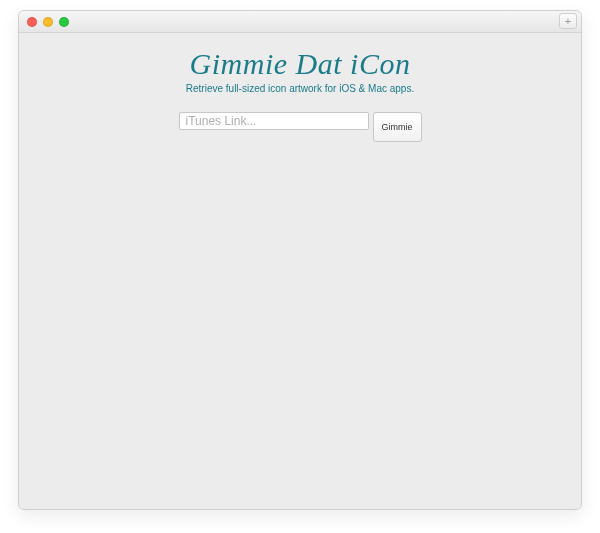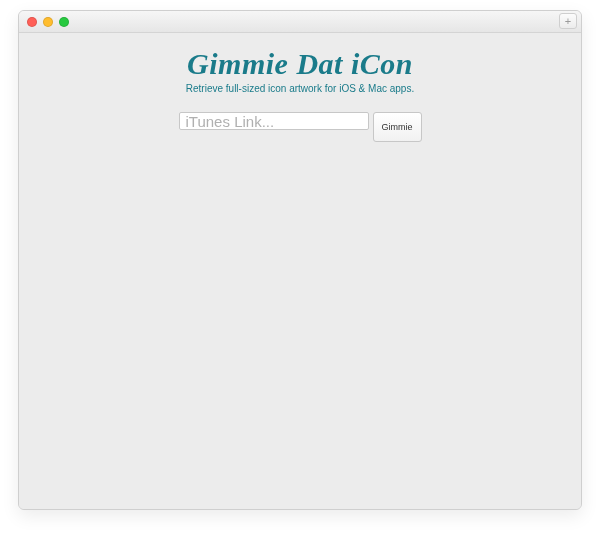--- a/index.html
+++ b/index.html
@@ -70,21 +70,21 @@
       flex: 1;
       background: #ececec;
       display: flex;
       flex-direction: column;
       align-items: center;
       padding-top: 14px;
     }
     .title {
       font-family: "Brush Script MT", "Segoe Script", cursive;
       font-size: 30px;
-      font-weight: 700;
+      font-weight: 400;
       font-style: italic;
       color: #1a7b8a;
       letter-spacing: 0.5px;
       margin-bottom: 0px;
     }
     .subtitle {
       font-size: 10px;
       color: #1a7b8a;
       margin-top: 2px;
       margin-bottom: 18px;
@@ -93,21 +93,21 @@
       display: flex;
       gap: 4px;
       align-items: stretch;
     }
     .itunes-input {
       width: 190px;
       height: 18px;
       border: 1px solid #c7c7c7;
       border-radius: 2px;
       padding: 0 6px;
-      font-size: 15px;
+      font-size: 12px;
       color: #333;
       background: #fff;
       outline: none;
     }
     .itunes-input::placeholder {
       color: #b0b0b0;
     }
     .gimmie-btn {
       height: 30px;
       padding: 0 8px;

